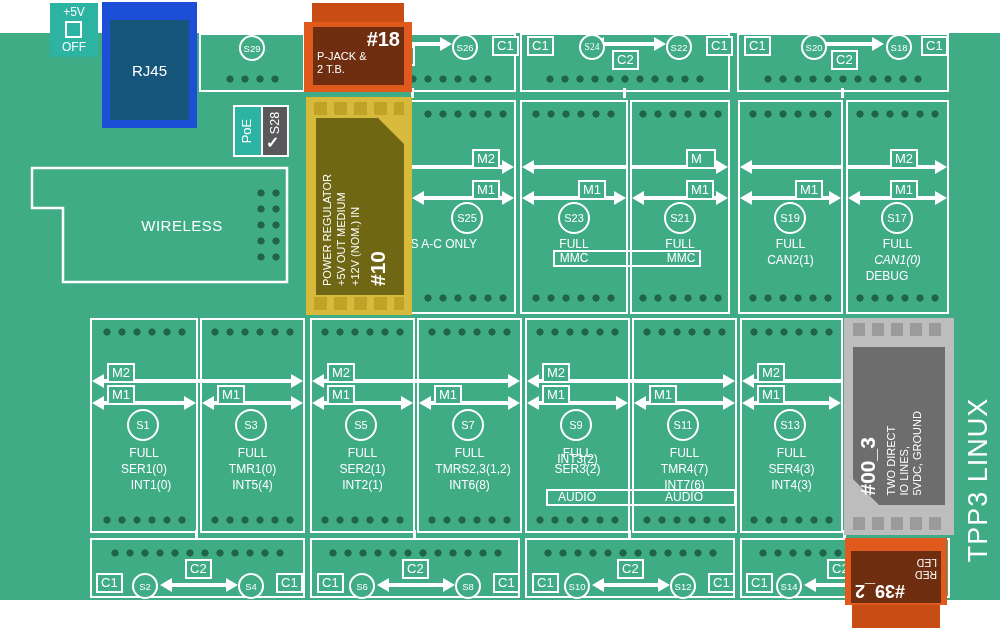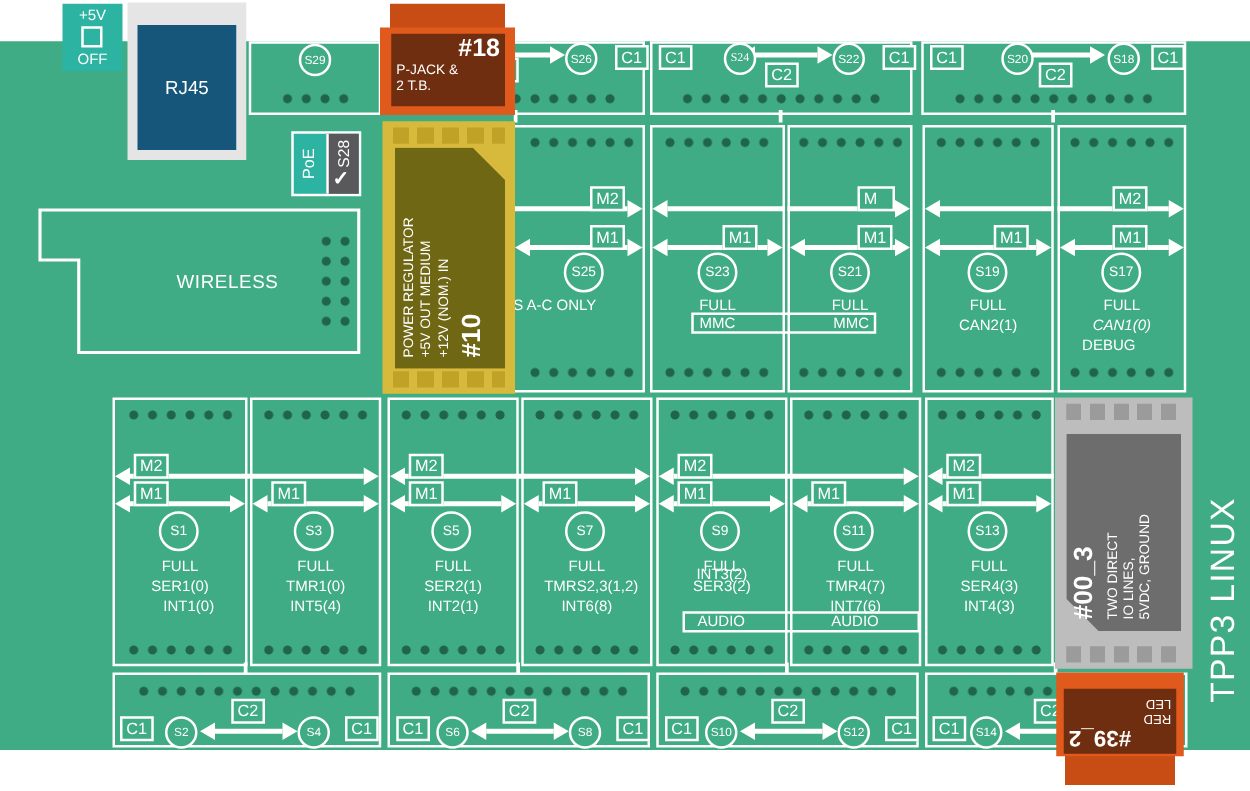--- a/index.html
+++ b/index.html
@@ -52,21 +52,21 @@
 
 <div id="stage">
   <div id="board"></div>
 
   <div class="abs" style="left:50px;top:3px;width:48px;height:54px;background:#2db3a2;z-index:4;">
     <div class="lbl" style="left:0;top:2px;width:48px;font-size:12px;">+5V</div>
     <div style="position:absolute;left:15px;top:18px;width:17px;height:17px;border:2px solid #fff;"></div>
     <div class="lbl" style="left:0;top:37px;width:48px;font-size:12px;">OFF</div>
   </div>
 
-  <div class="abs" style="left:102px;top:2px;width:95px;height:126px;background:#e5e5e5;z-index:4;">
+  <div class="abs" style="left:102px;top:2px;width:95px;height:126px;background:#1d4ed8;z-index:4;">
     <div style="position:absolute;left:8px;top:18px;width:79px;height:100px;background:#15567a;display:flex;align-items:center;justify-content:center;">
       <span style="font-size:15px;">RJ45</span>
     </div>
   </div>
 
   <svg class="abs" style="left:30px;top:166px;z-index:2;" width="260" height="120" viewBox="0 0 260 120">
     <path d="M2,2 H257 V116 H33 V42 H2 Z" fill="none" stroke="#ffffff" stroke-width="2.5"></path>
   </svg>
   <div class="lbl" style="left:122px;top:217px;width:120px;font-size:15px;letter-spacing:0.5px;">WIRELESS</div>
   <div class="dotgrid" style="left:257px;top:189px;"></div>

